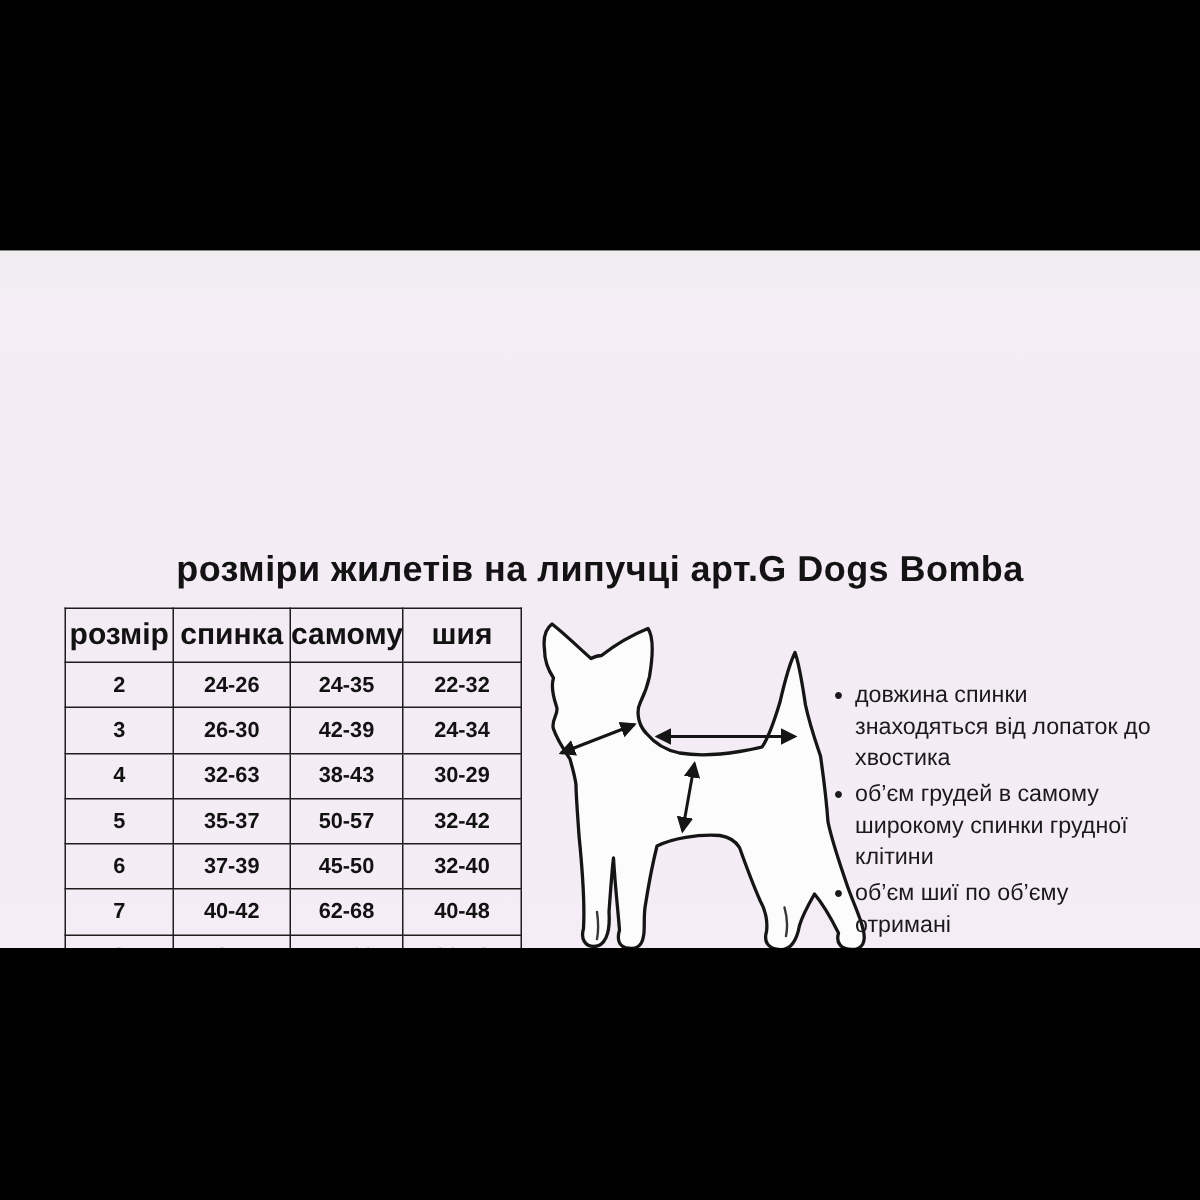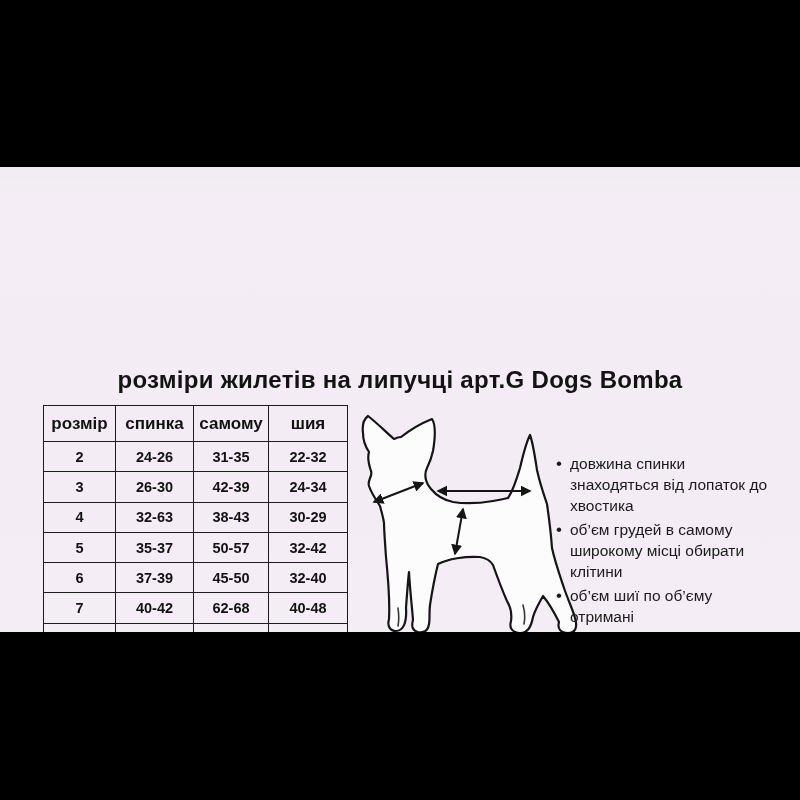--- a/index.html
+++ b/index.html
@@ -10,21 +10,21 @@
   .letterbox.bottom{top:632px;height:168px;}
   .content{position:absolute;left:0;top:167px;width:800px;height:465px;
            background:linear-gradient(180deg,#efeef0 0%,#f4edf5 7%,#f3ecf5 55%,#f4edf5 100%);}
   .title{position:absolute;top:199px;left:0;width:800px;text-align:center;
          font-size:24px;font-weight:700;letter-spacing:.3px;color:#131313;margin:0;}
   table.size-table{position:absolute;left:43px;top:238px;width:304px;
          border-collapse:collapse;table-layout:fixed;}
   table.size-table th,table.size-table td{
          border:1.5px solid #1d1d1d;text-align:center;vertical-align:middle;
          color:#121212;font-weight:700;padding:0;background:transparent;}
-  table.size-table th{height:35px;font-size:17px;}
+  table.size-table th{height:35px;font-size:20px;}
   table.size-table td{height:29.3px;font-size:14.5px;}
   .dog-svg{position:absolute;left:340px;top:235px;width:260px;height:240px;}
   ul.notes{position:absolute;left:556px;top:286px;width:222px;margin:0;padding:0;list-style:none;}
   ul.notes li{display:flex;align-items:flex-start;margin:0 0 3px 0;
          font-size:15.5px;line-height:21px;color:#1a1a1a;font-weight:400;}
   ul.notes .dot{flex:0 0 14px;font-size:17px;line-height:21px;color:#1a1a1a;}
   .footnote{position:absolute;left:356px;top:512px;width:430px;margin:0;
          text-align:center;font-size:16px;line-height:22px;font-weight:700;color:#101010;}
 </style>
 </head>
@@ -49,21 +49,21 @@
             <th>розмір</th>
             <th>спинка</th>
             <th>самому</th>
             <th>шия</th>
           </tr>
         </thead>
       <tbody>
           <tr>
             <td>2</td>
             <td>24-26</td>
-            <td>31-35</td>
+            <td>24-35</td>
             <td>22-32</td>
           </tr>
           <tr>
             <td>3</td>
             <td>26-30</td>
             <td>42-39</td>
             <td>24-34</td>
           </tr>
           <tr>
             <td>4</td>
@@ -155,21 +155,21 @@
       <line x1="34" y1="100" x2="83" y2="81" stroke="#151515" stroke-width="2" marker-start="url(#ah)" marker-end="url(#ah)"></line>
     </svg>
 
     <ul class="notes">
         <li>
           <span class="dot">•</span>
           <span>довжина спинки знаходяться від лопаток до хвостика</span>
         </li>
         <li>
           <span class="dot">•</span>
-          <span>об’єм грудей в самому широкому місці обирати клітини</span>
+          <span>об’єм грудей в самому широкому спинки грудної клітини</span>
         </li>
         <li>
           <span class="dot">•</span>
           <span>об’єм шиї по об’єму отримані</span>
         </li>
       </ul>
 
     <p class="footnote">при знятті мірок, песик повинен стояти рівно на всіх лапках. якщо отримані заміри песика знаходяться між розмірами, слід обирати більший розмір</p>
   </div>
 

